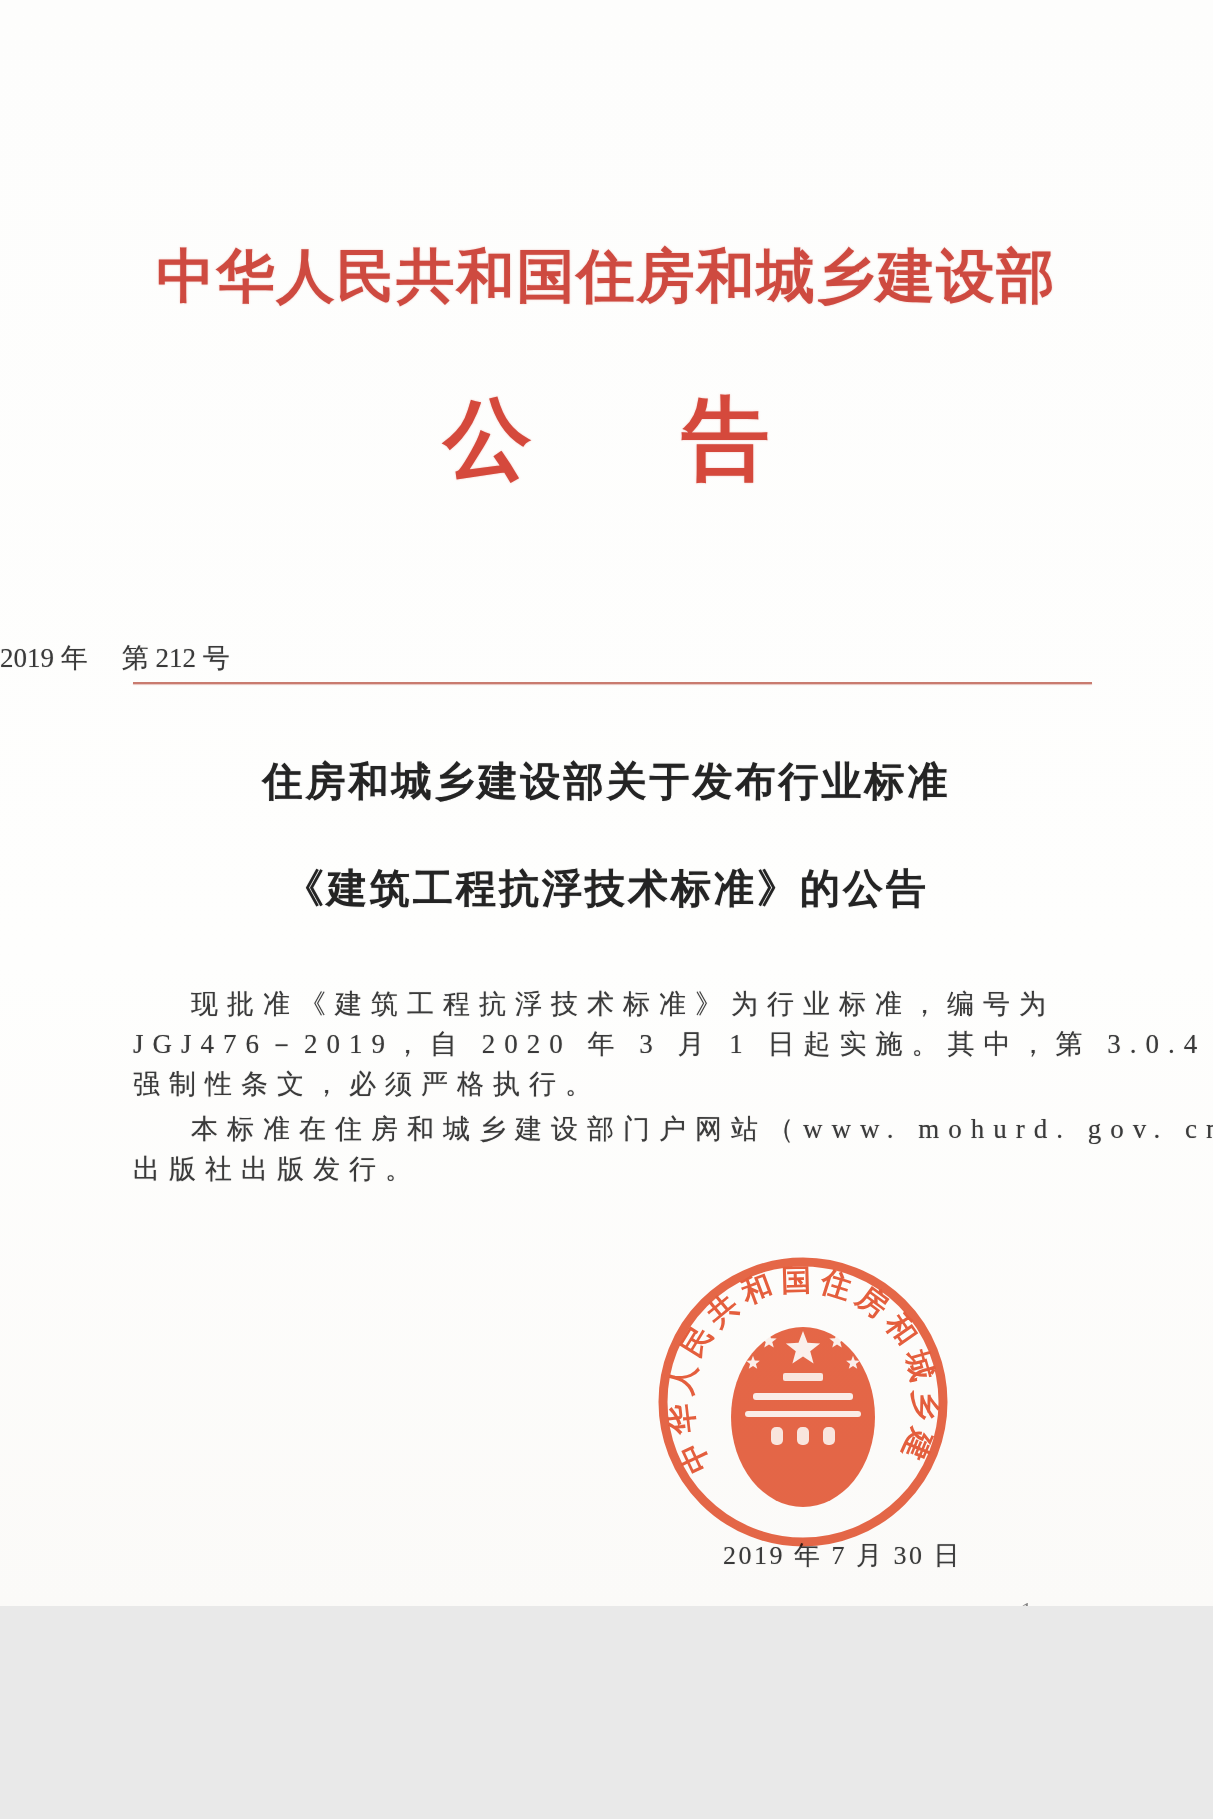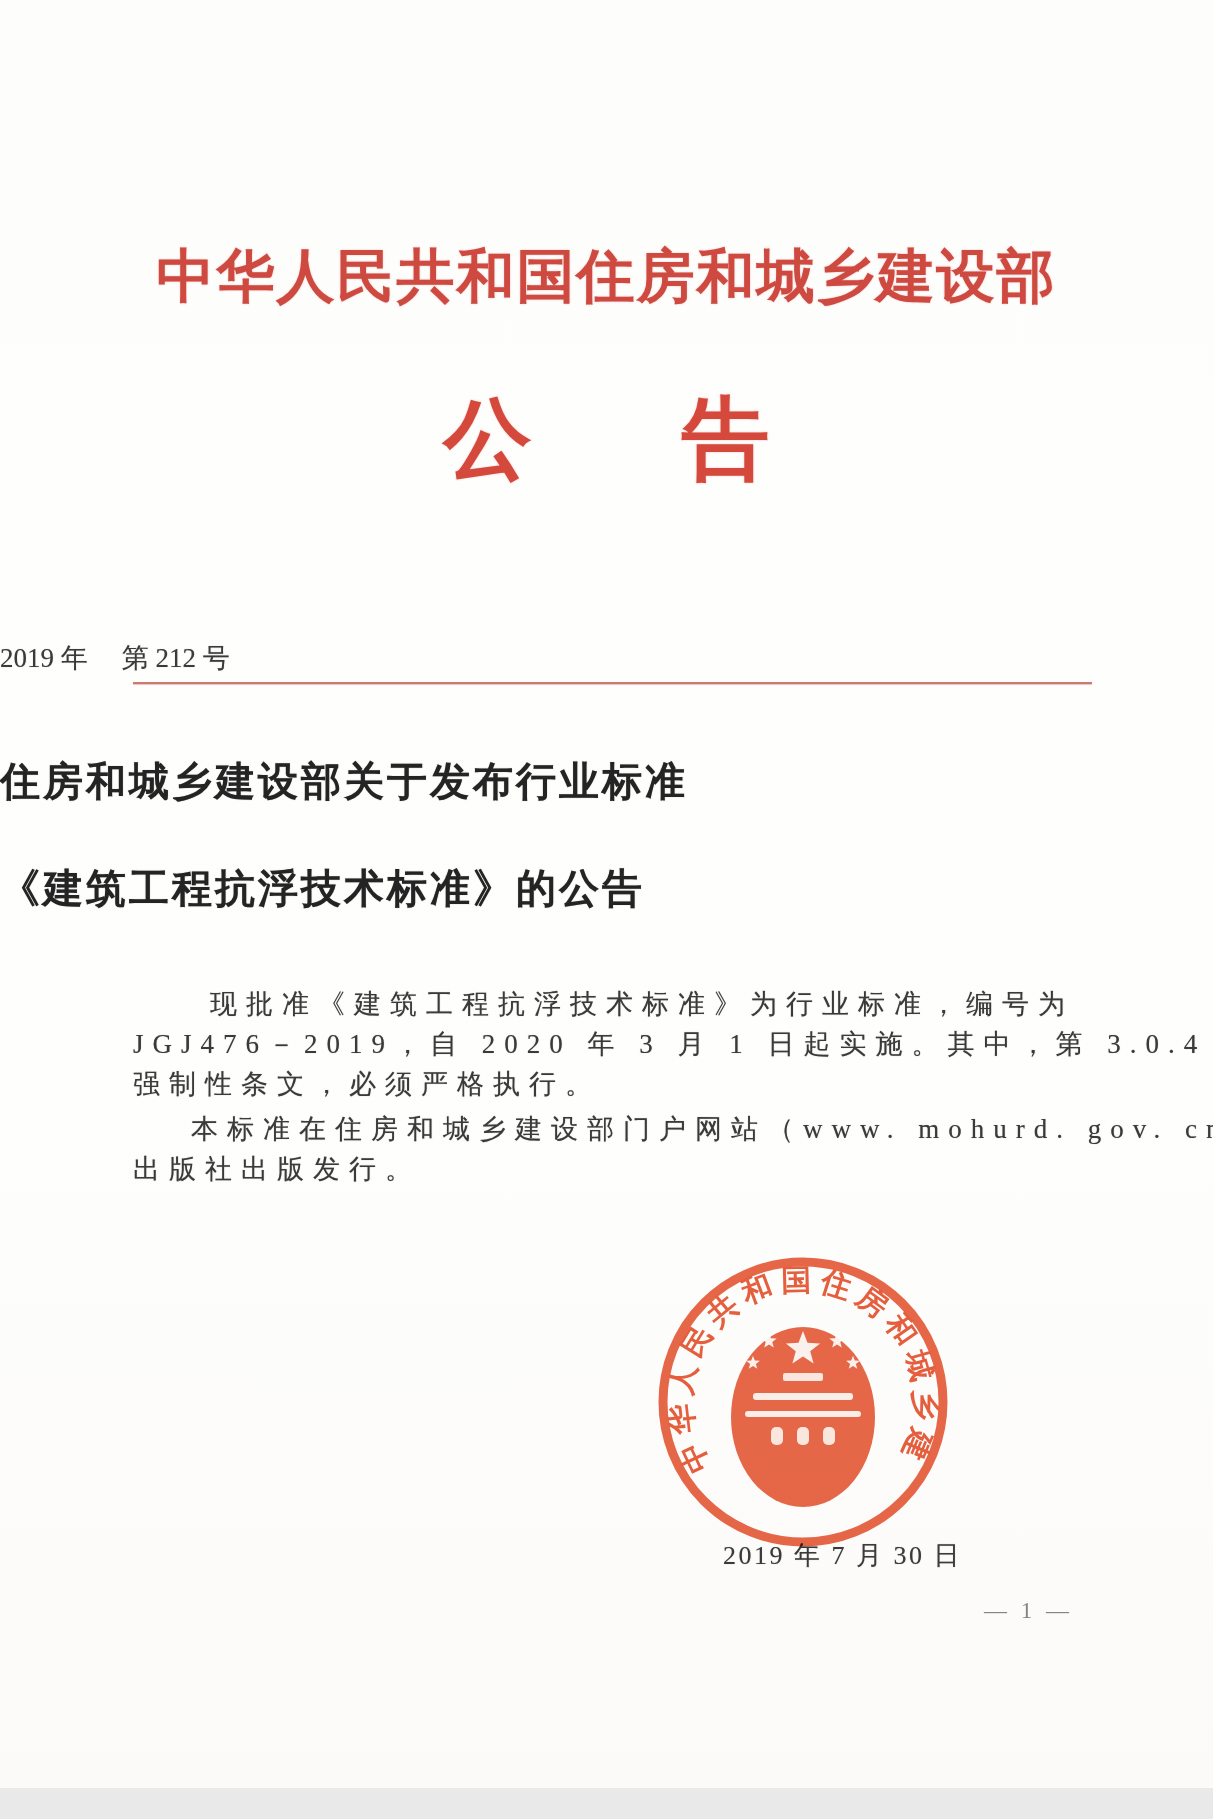--- a/index.html
+++ b/index.html
@@ -1,18 +1,18 @@
 <!DOCTYPE html>
 <html><head>
 <meta charset="utf-8">
 <style>
   html,body{margin:0;padding:0;background:#e9e9e9;}
   .page{
     position:relative;
-    width:1213px;height:1788px;
+    width:1213px;height:1606px;
     margin:0 auto;
     background:linear-gradient(180deg,#fdfdfc 0%,#fefefd 60%,#fbfaf8 100%);
     overflow:hidden;
     font-family:"Liberation Serif","DejaVu Serif",serif;
   }
   .ministry-title{
     position:absolute;top:238px;left:0;width:100%;
     text-align:center;
     font-size:58px;font-weight:bold;
     color:#ce4a40;
@@ -35,36 +35,36 @@
     text-shadow:0 0 1px rgba(58,58,58,.4);
     white-space:pre;
   }
   .red-rule{
     position:absolute;top:682px;left:133px;width:959px;height:2px;
     background:#c97b6f;
     box-shadow:0 1px 1px rgba(201,123,111,.45);
   }
   .doc-heading{
     position:absolute;top:754px;left:0;width:100%;
-    text-align:left;
+    text-align:center;
     font-size:40px;font-weight:bold;color:#242424;
     letter-spacing:3px;
     text-shadow:0 0 1px rgba(36,36,36,.45);
   }
   .doc-heading .h-line{white-space:nowrap;}
   .doc-heading .h-line + .h-line{margin-top:52px;}
   .doc-body{
     position:absolute;top:984px;left:133px;width:960px;
     font-size:27px;color:#3a3a3a;
     letter-spacing:9px;
     line-height:40px;
     text-shadow:0 0 1px rgba(58,58,58,.45);
   }
   .doc-body .b-line{white-space:nowrap;}
-  .doc-body .indent{padding-left:58px;text-align:center;}
+  .doc-body .indent{padding-left:58px;}
   .para2{margin-top:5px;}
   .authority-line{
     position:absolute;top:1474px;left:683px;
     font-size:30px;color:#2f2f2f;letter-spacing:8px;
     white-space:nowrap;
     text-shadow:0 0 1px rgba(47,47,47,.45);
   }
   .date-line{
     position:absolute;top:1538px;left:723px;
     font-size:26px;color:#3a3a3a;letter-spacing:2.5px;

